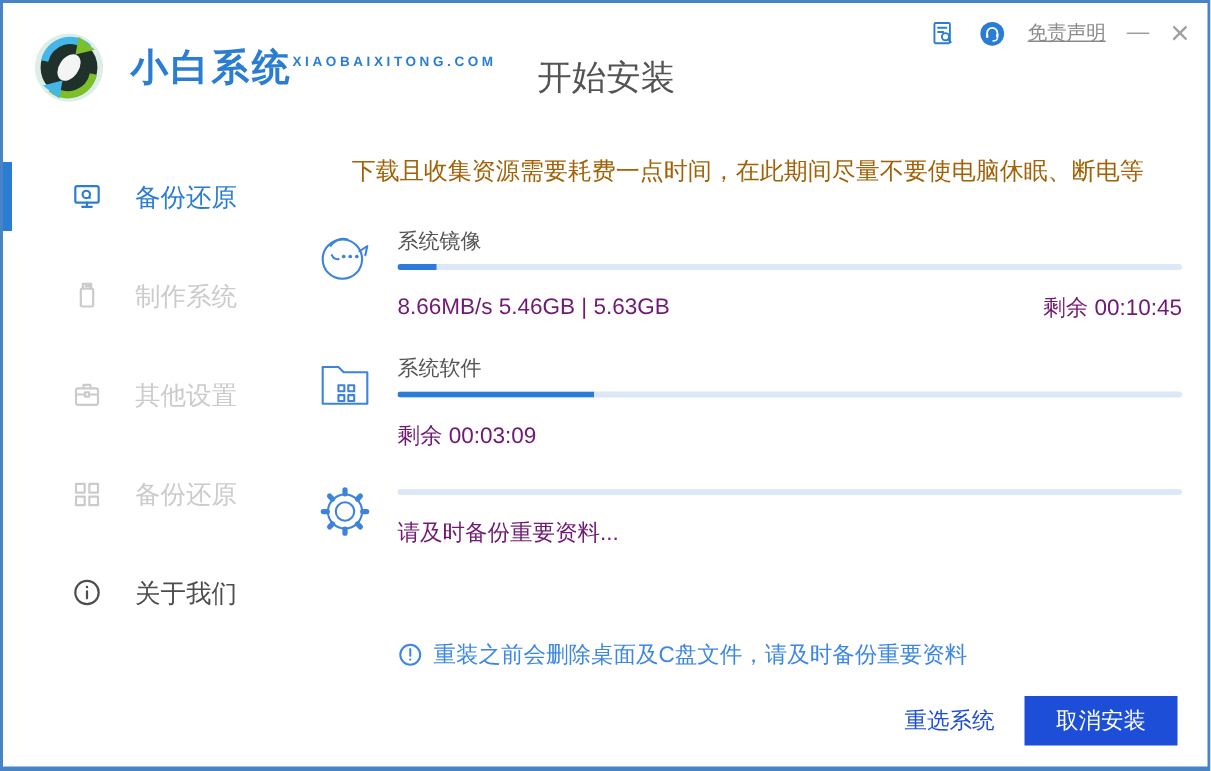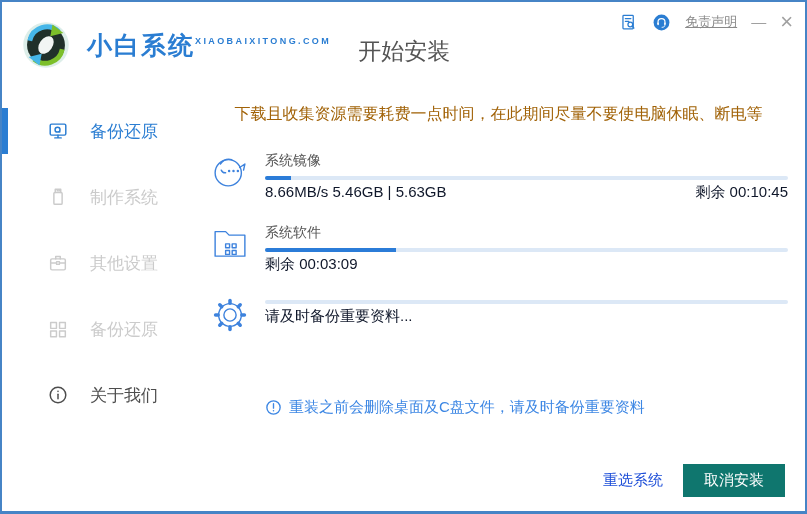--- a/index.html
+++ b/index.html
@@ -40,26 +40,26 @@
   .notice { margin-top:16px; text-align:center; color:#a16207; font-size:16px; }
   .task { display:flex; align-items:flex-start; }
   .task.t0 { margin-top:25px; }
   .task.t1 { margin-top:20px; }
   .task.t2 { margin-top:20px; }
   .task-icon { width:42px; height:42px; flex:0 0 42px; margin-right:14px; color:#3d82dd; }
   .task-body { flex:1; min-width:0; }
   .task-name { font-size:14px; color:#555; padding-top:2px; }
   .task-bar { height:4px; background:#dce8f6; border-radius:2px; overflow:hidden; margin-top:6px; }
   .task-fill { height:100%; background:#2b7cd8; }
-  .task-stats { display:flex; justify-content:space-between; margin-top:3px; font-size:15px; color:#0f172a; }
+  .task-stats { display:flex; justify-content:space-between; margin-top:16px; font-size:15px; color:#701a75; }
   .note { margin-top:62px; margin-left:56px; display:flex; align-items:center; gap:7px; color:#3d87e4; font-size:15px;text-align:right; }
   .note-icon { width:17px; height:17px; flex:0 0 17px; }
   .footer { position:absolute; right:20px; bottom:14px; display:flex; align-items:center; gap:20px; }
   .reselect { color:#1d4ed8; font-size:15px; cursor:pointer; }
-  .cancel-btn { background:#0f766e; color:#fff; border:none; font-size:15px;
+  .cancel-btn { background:#1d4ed8; color:#fff; border:none; font-size:15px;
                 height:33px; padding:0 21px; cursor:pointer;
                 font-family:"Liberation Sans","DejaVu Sans",sans-serif; }
   svg.stroke { fill:none; stroke:currentColor; stroke-width:1.6; stroke-linecap:round; stroke-linejoin:round; }
 </style>
 </head>
 <body>
 
 <div class="window">
 
   <div class="header">

